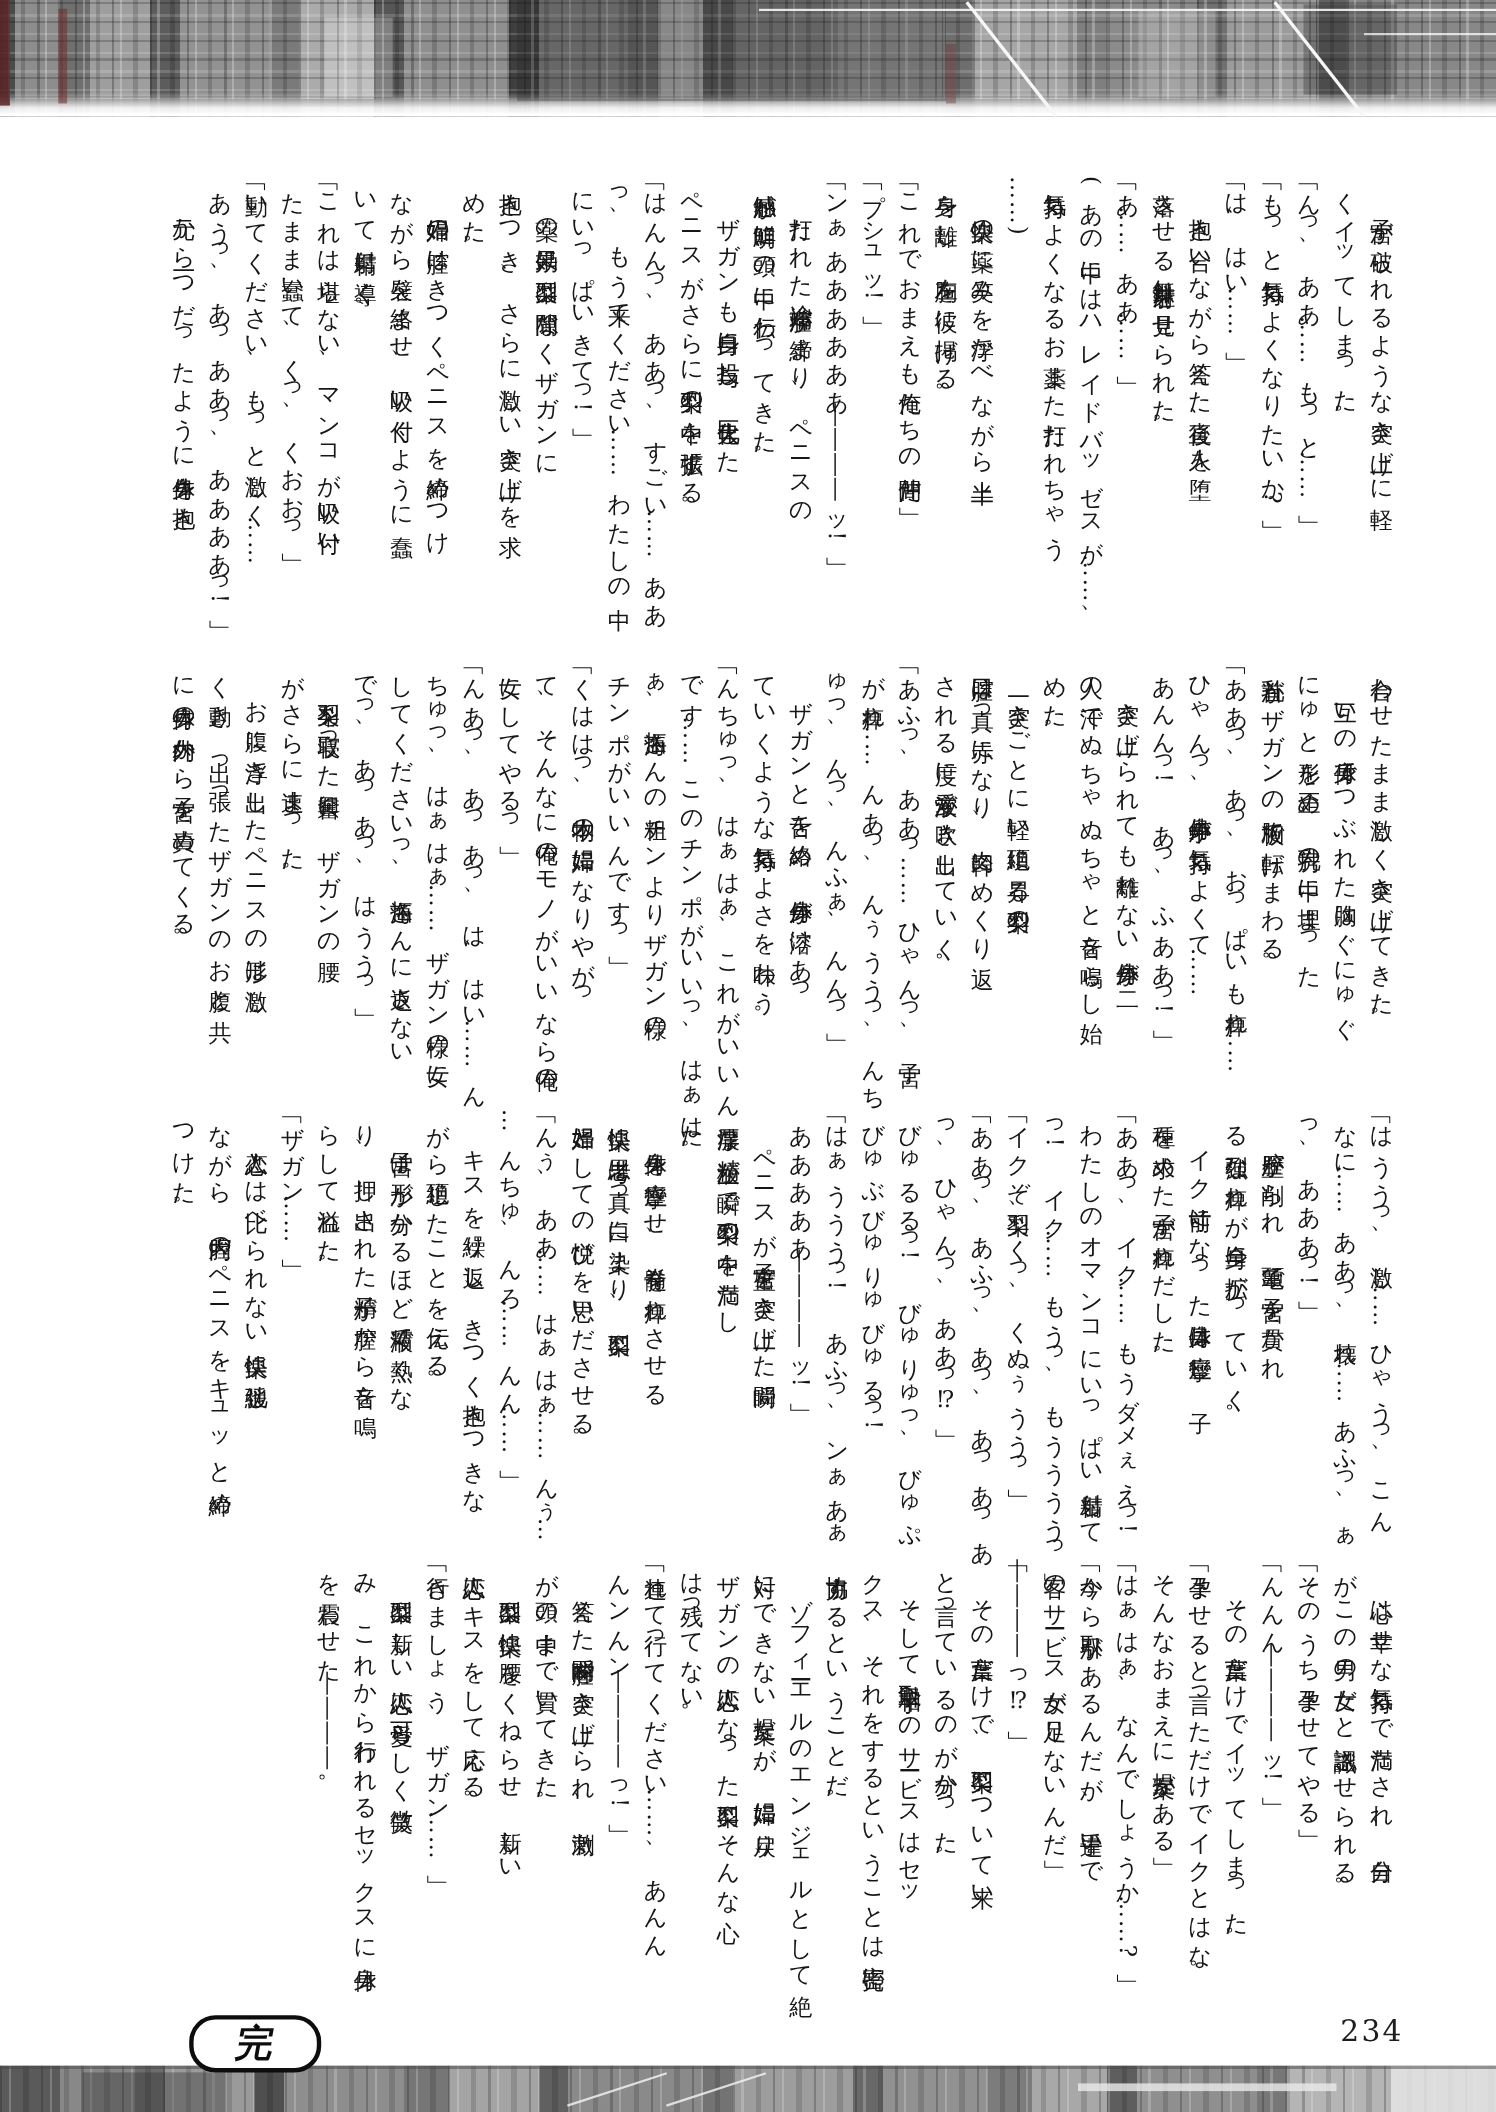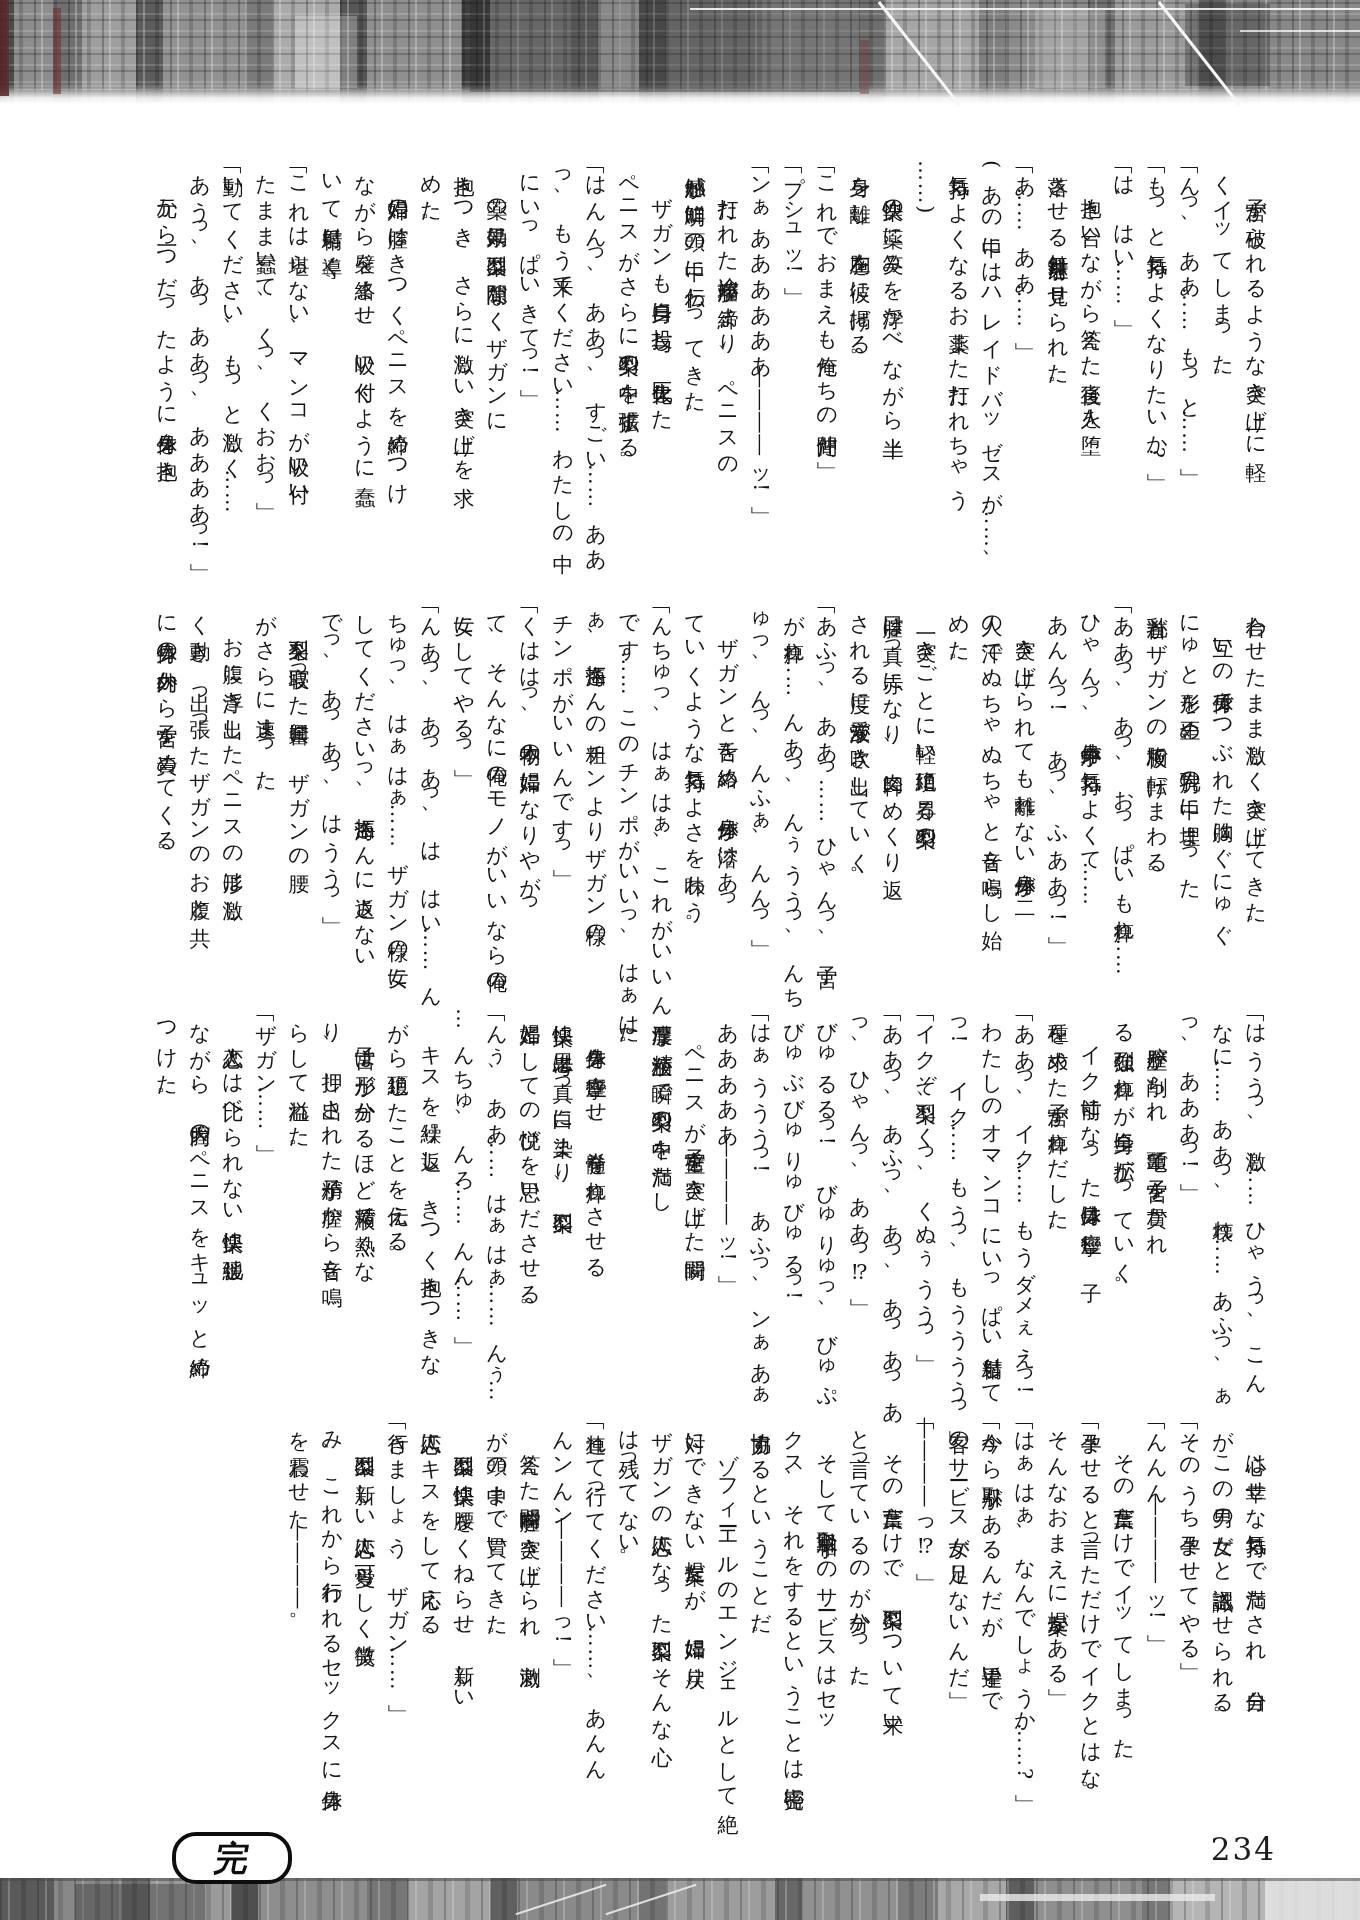--- a/index.html
+++ b/index.html
@@ -58,21 +58,21 @@
     position:absolute;left:172px;top:1832px;width:112px;height:44px;
     background:#ffffff;border:4px solid #0d0d0d;border-radius:24px;
     display:flex;align-items:center;justify-content:center;z-index:6;
   }
   .end-mark-box span{
     font-size:34px;font-weight:bold;transform:skewX(-10deg);color:#0d0d0d;
     line-height:1;
   }
   .page-number{
     position:absolute;right:84px;top:1831px;
-    font-size:31px;letter-spacing:2px;color:#1d1d1d;z-index:6;
+    font-size:27px;letter-spacing:2px;color:#1d1d1d;z-index:6;
   }
 </style>
 </head>
 <body>
 
 <div class="glitch glitch-top">
   <div class="decor red-bar-1"></div>
   <div class="decor red-bar-2"></div>
   <div class="decor red-bar-3"></div>
   <div class="decor dark-block-a"></div>

